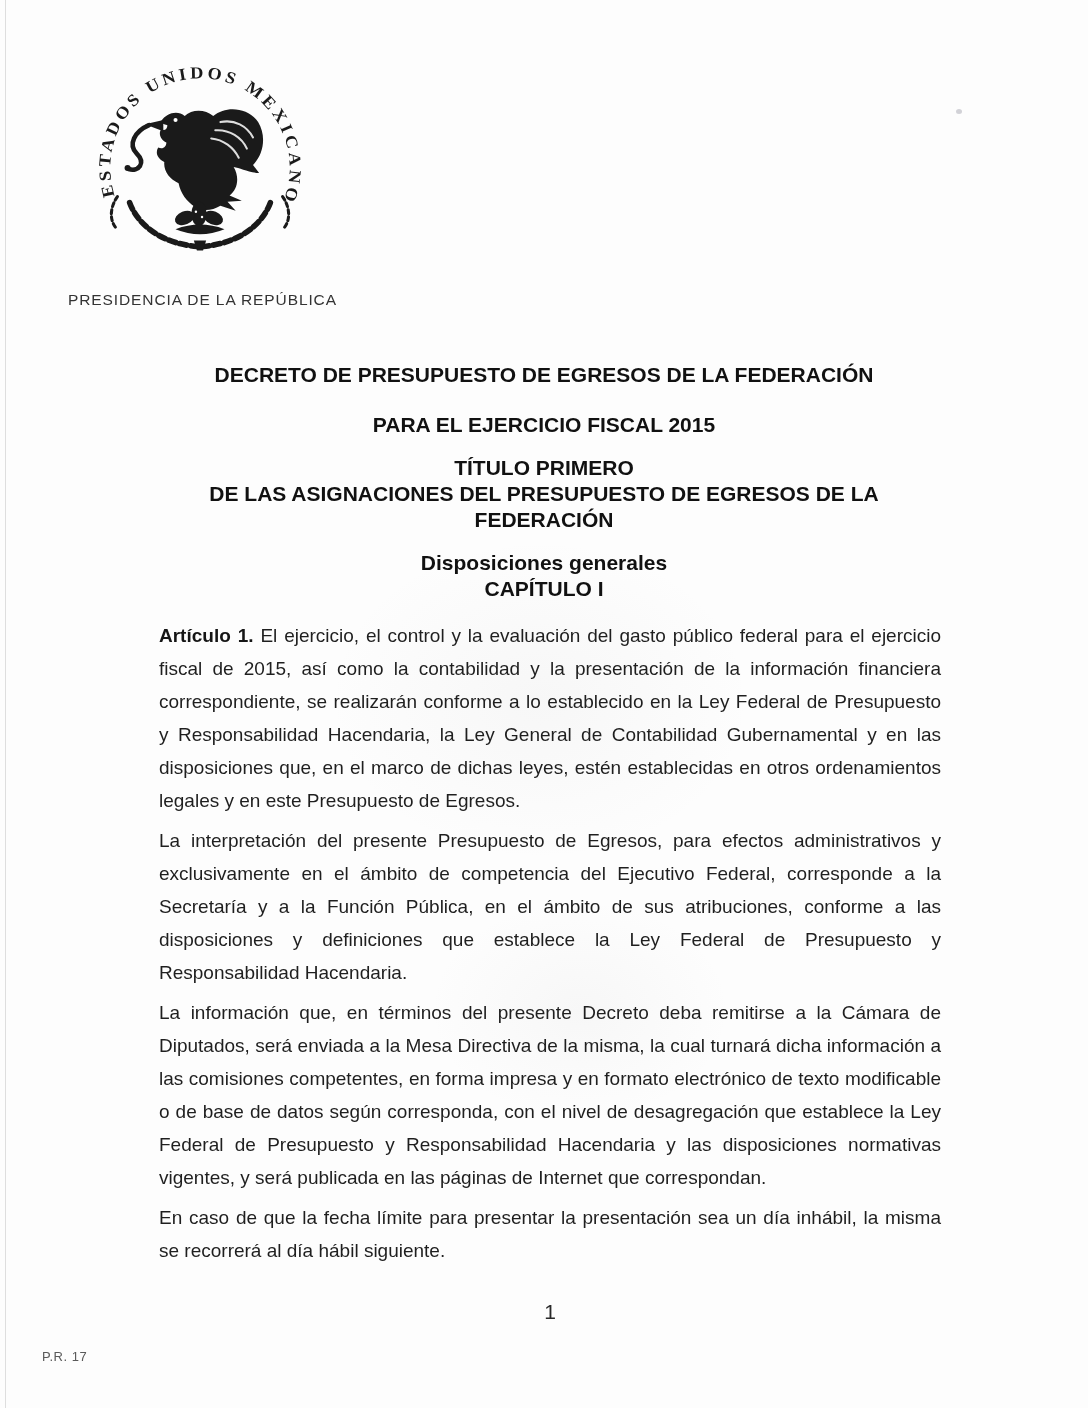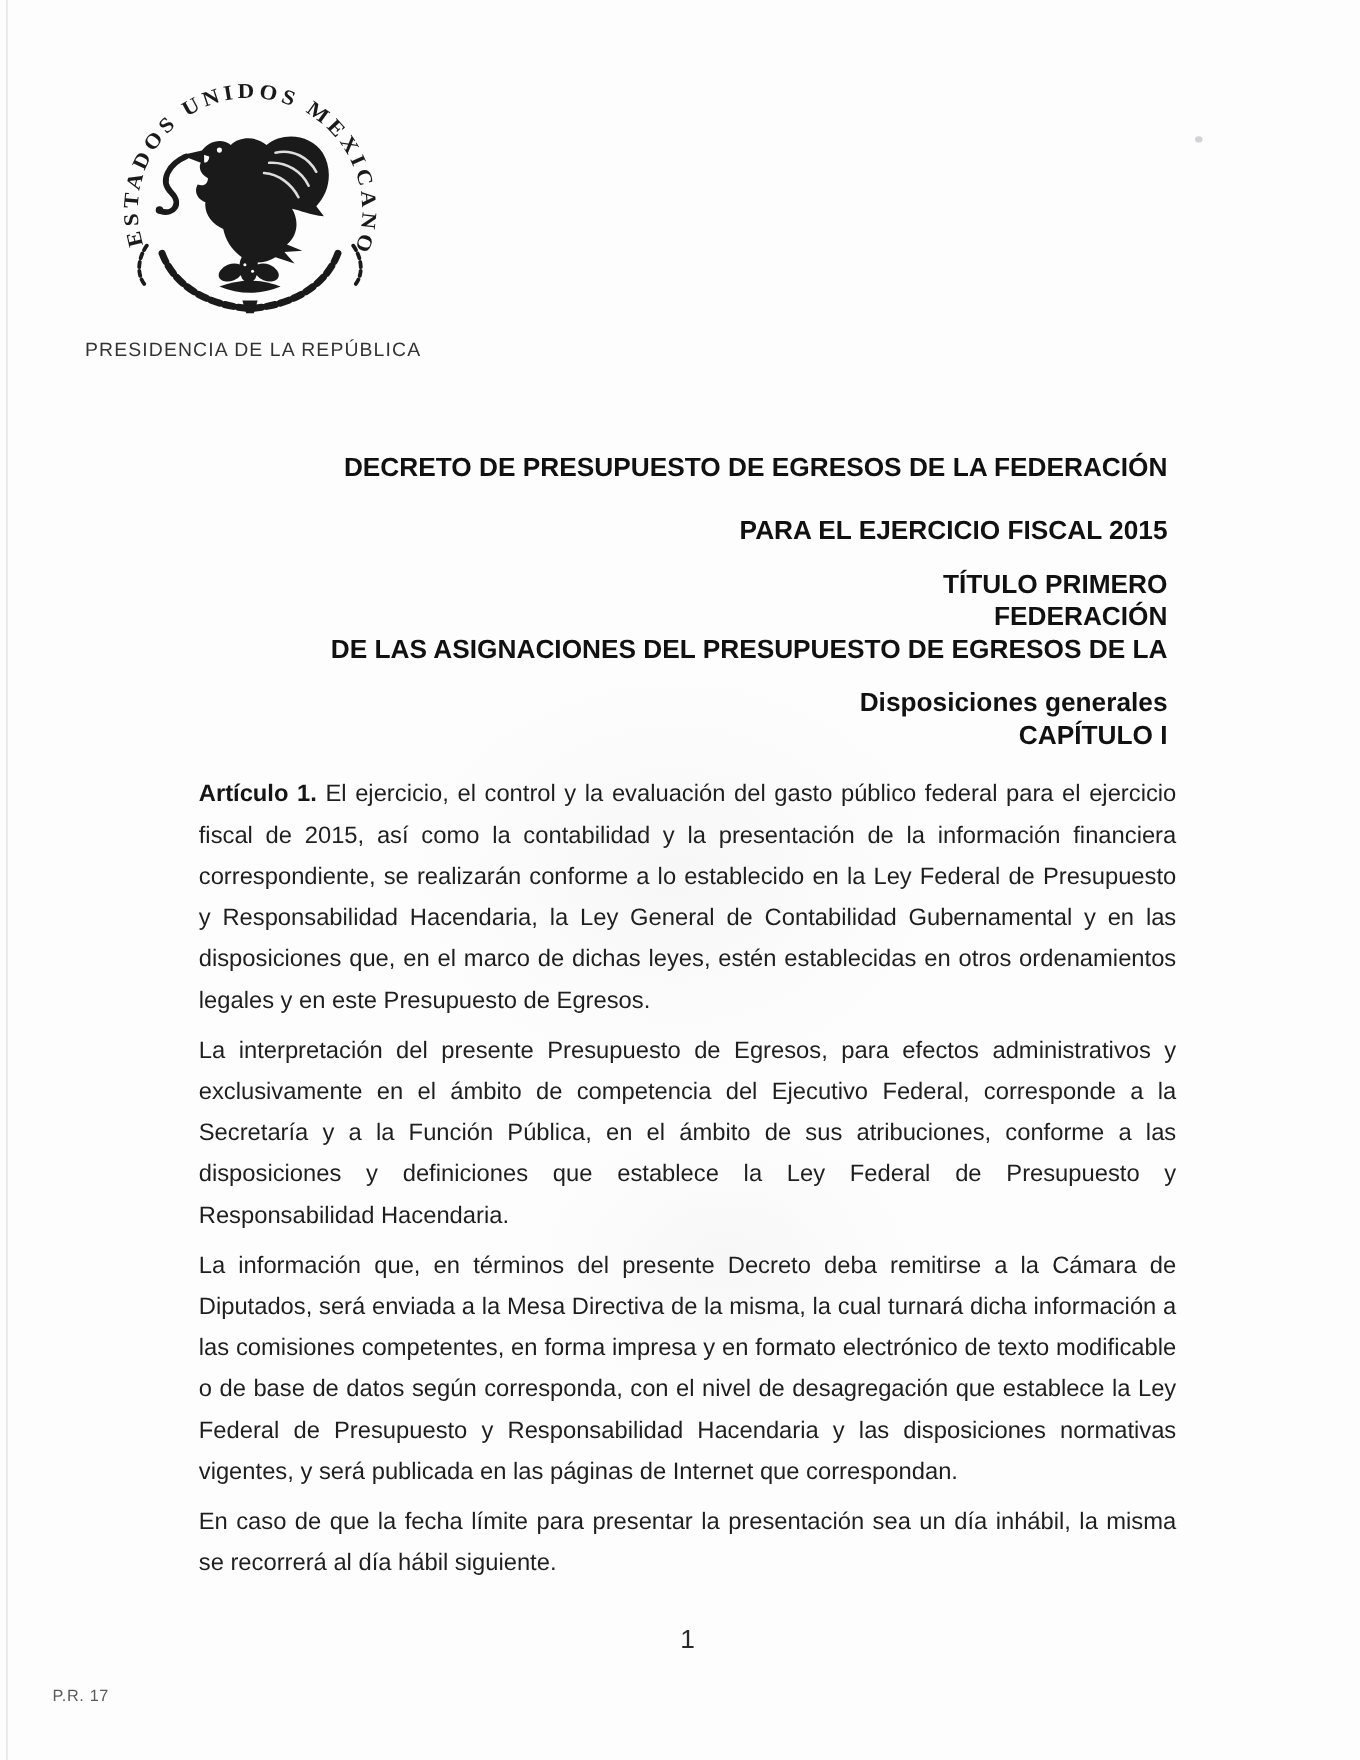--- a/index.html
+++ b/index.html
@@ -16,27 +16,27 @@
   .noise-dot { position:absolute; left:956px; top:109px; width:6px; height:5px;
                background:#c7c7cd; border-radius:50%; opacity:.8; }
   .smudge { position:absolute; border-radius:50%; opacity:.06;
             background:radial-gradient(closest-side,#9a9a9a,rgba(255,255,255,0)); }
   .smudge.a { left:330px; top:540px; width:420px; height:320px; }
   .smudge.b { left:430px; top:900px; width:300px; height:220px; }
 
   .seal { position:absolute; left:96px; top:64px; width:208px; height:208px; }
   .seal svg { display:block; width:100%; height:100%; }
   .presidencia {
-    position:absolute; left:68px; top:272px;
+    position:absolute; left:68px; top:291px;
     font-size:15.5px; letter-spacing:0.9px; color:#333333;
   }
 
   .titles {
     position:absolute; left:154px; top:362px; width:780px;
-    text-align:right; font-weight:bold; color:#111111;
+    text-align:center; font-weight:bold; color:#111111;
     font-size:21px;
   }
   .titles .t { line-height:26px; }
   .gap-lg { margin-bottom:24px; }
   .gap-md { margin-bottom:17px;margin-top:16px; }
 
   .bodytext {
     position:absolute; left:159px; top:619px; width:782px;
     font-size:19px; line-height:33px;
     text-align:justify; text-justify:inter-word;
@@ -123,22 +123,22 @@
     </svg>
   </div>
 
   <div class="presidencia">PRESIDENCIA DE LA REPÚBLICA</div>
 
   <div class="titles">
     <div class="t gap-lg">DECRETO DE PRESUPUESTO DE EGRESOS DE LA FEDERACIÓN</div>
     <div class="t gap-md">PARA EL EJERCICIO FISCAL 2015</div>
     <div class="gap-md">
       <div class="t">TÍTULO PRIMERO</div>
+      <div class="t">DE LAS ASIGNACIONES DEL PRESUPUESTO DE EGRESOS DE LA</div>
       <div class="t">FEDERACIÓN</div>
-      <div class="t">DE LAS ASIGNACIONES DEL PRESUPUESTO DE EGRESOS DE LA</div>
     </div>
     <div>
       <div class="t">Disposiciones generales</div>
       <div class="t">CAPÍTULO I</div>
     </div>
   </div>
 
   <div class="bodytext">
     <p><span class="art-label">Artículo 1.</span> <span>El ejercicio, el control y la evaluación del gasto público federal para el ejercicio fiscal de 2015, así como la contabilidad y la presentación de la información financiera correspondiente, se realizarán conforme a lo establecido en la Ley Federal de Presupuesto y Responsabilidad Hacendaria, la Ley General de Contabilidad Gubernamental y en las disposiciones que, en el marco de dichas leyes, estén establecidas en otros ordenamientos legales y en este Presupuesto de Egresos.</span></p>
     <p>La interpretación del presente Presupuesto de Egresos, para efectos administrativos y exclusivamente en el ámbito de competencia del Ejecutivo Federal, corresponde a la Secretaría y a la Función Pública, en el ámbito de sus atribuciones, conforme a las disposiciones y definiciones que establece la Ley Federal de Presupuesto y Responsabilidad Hacendaria.</p>

